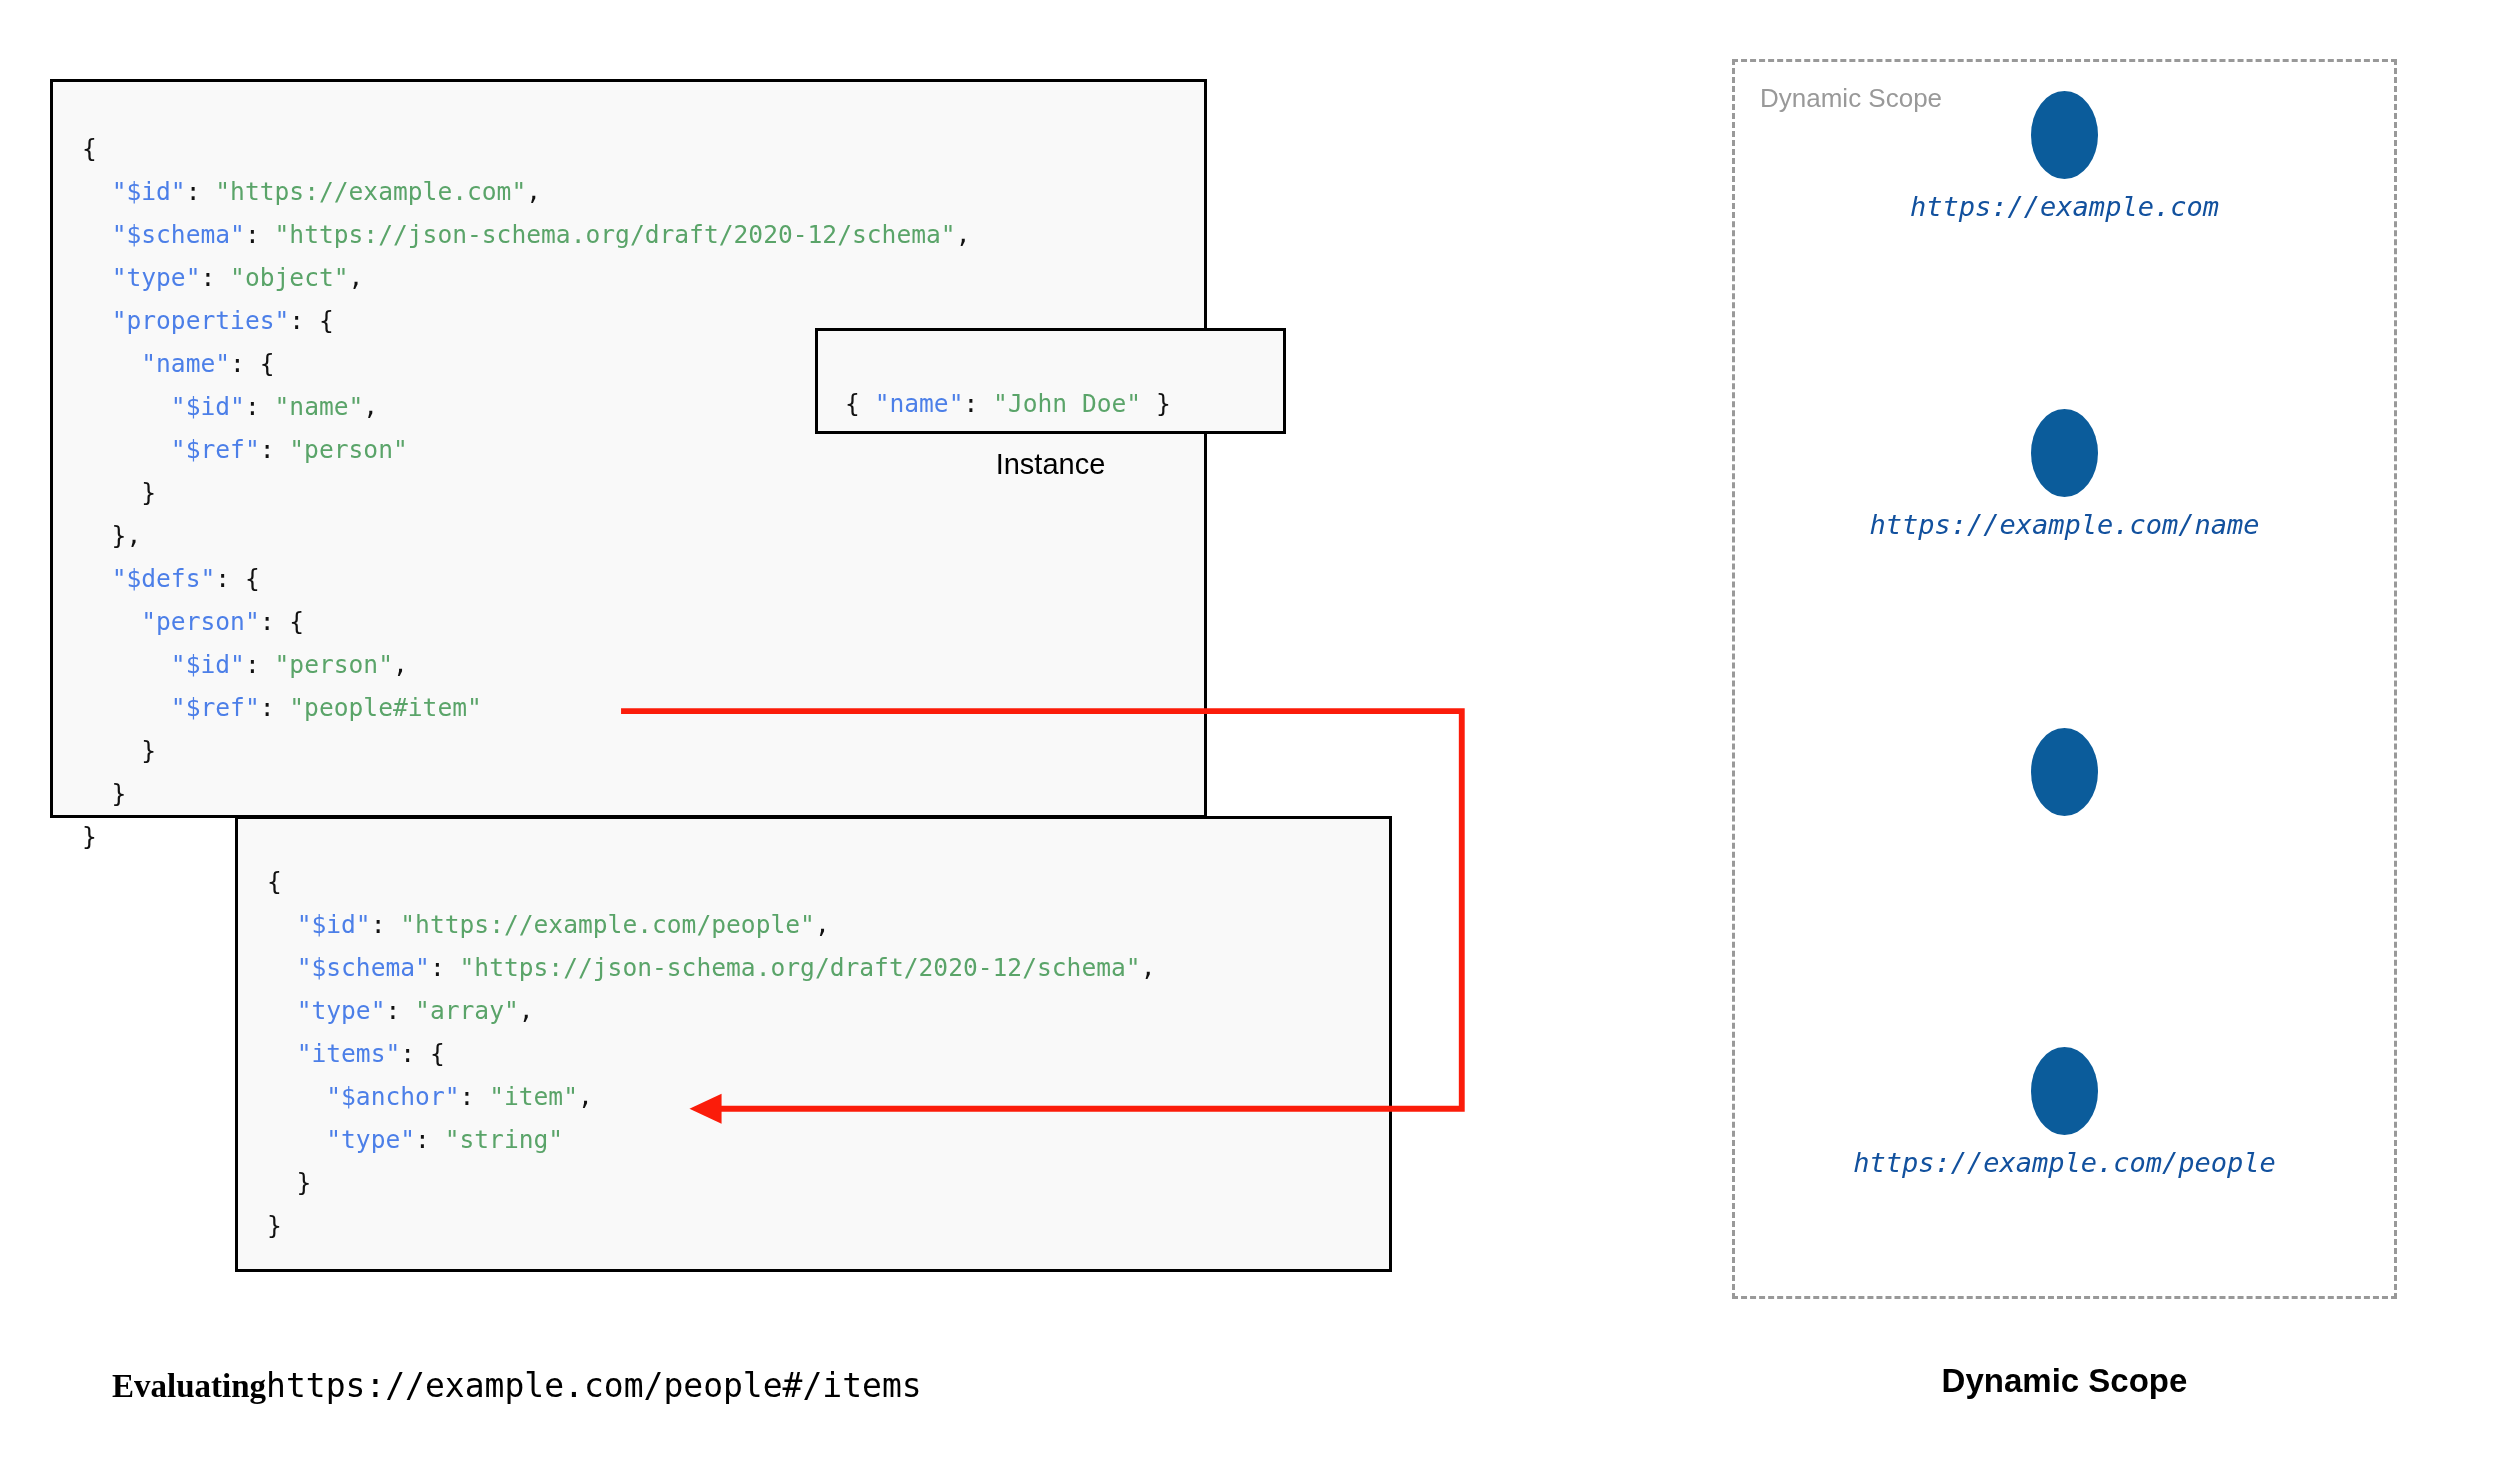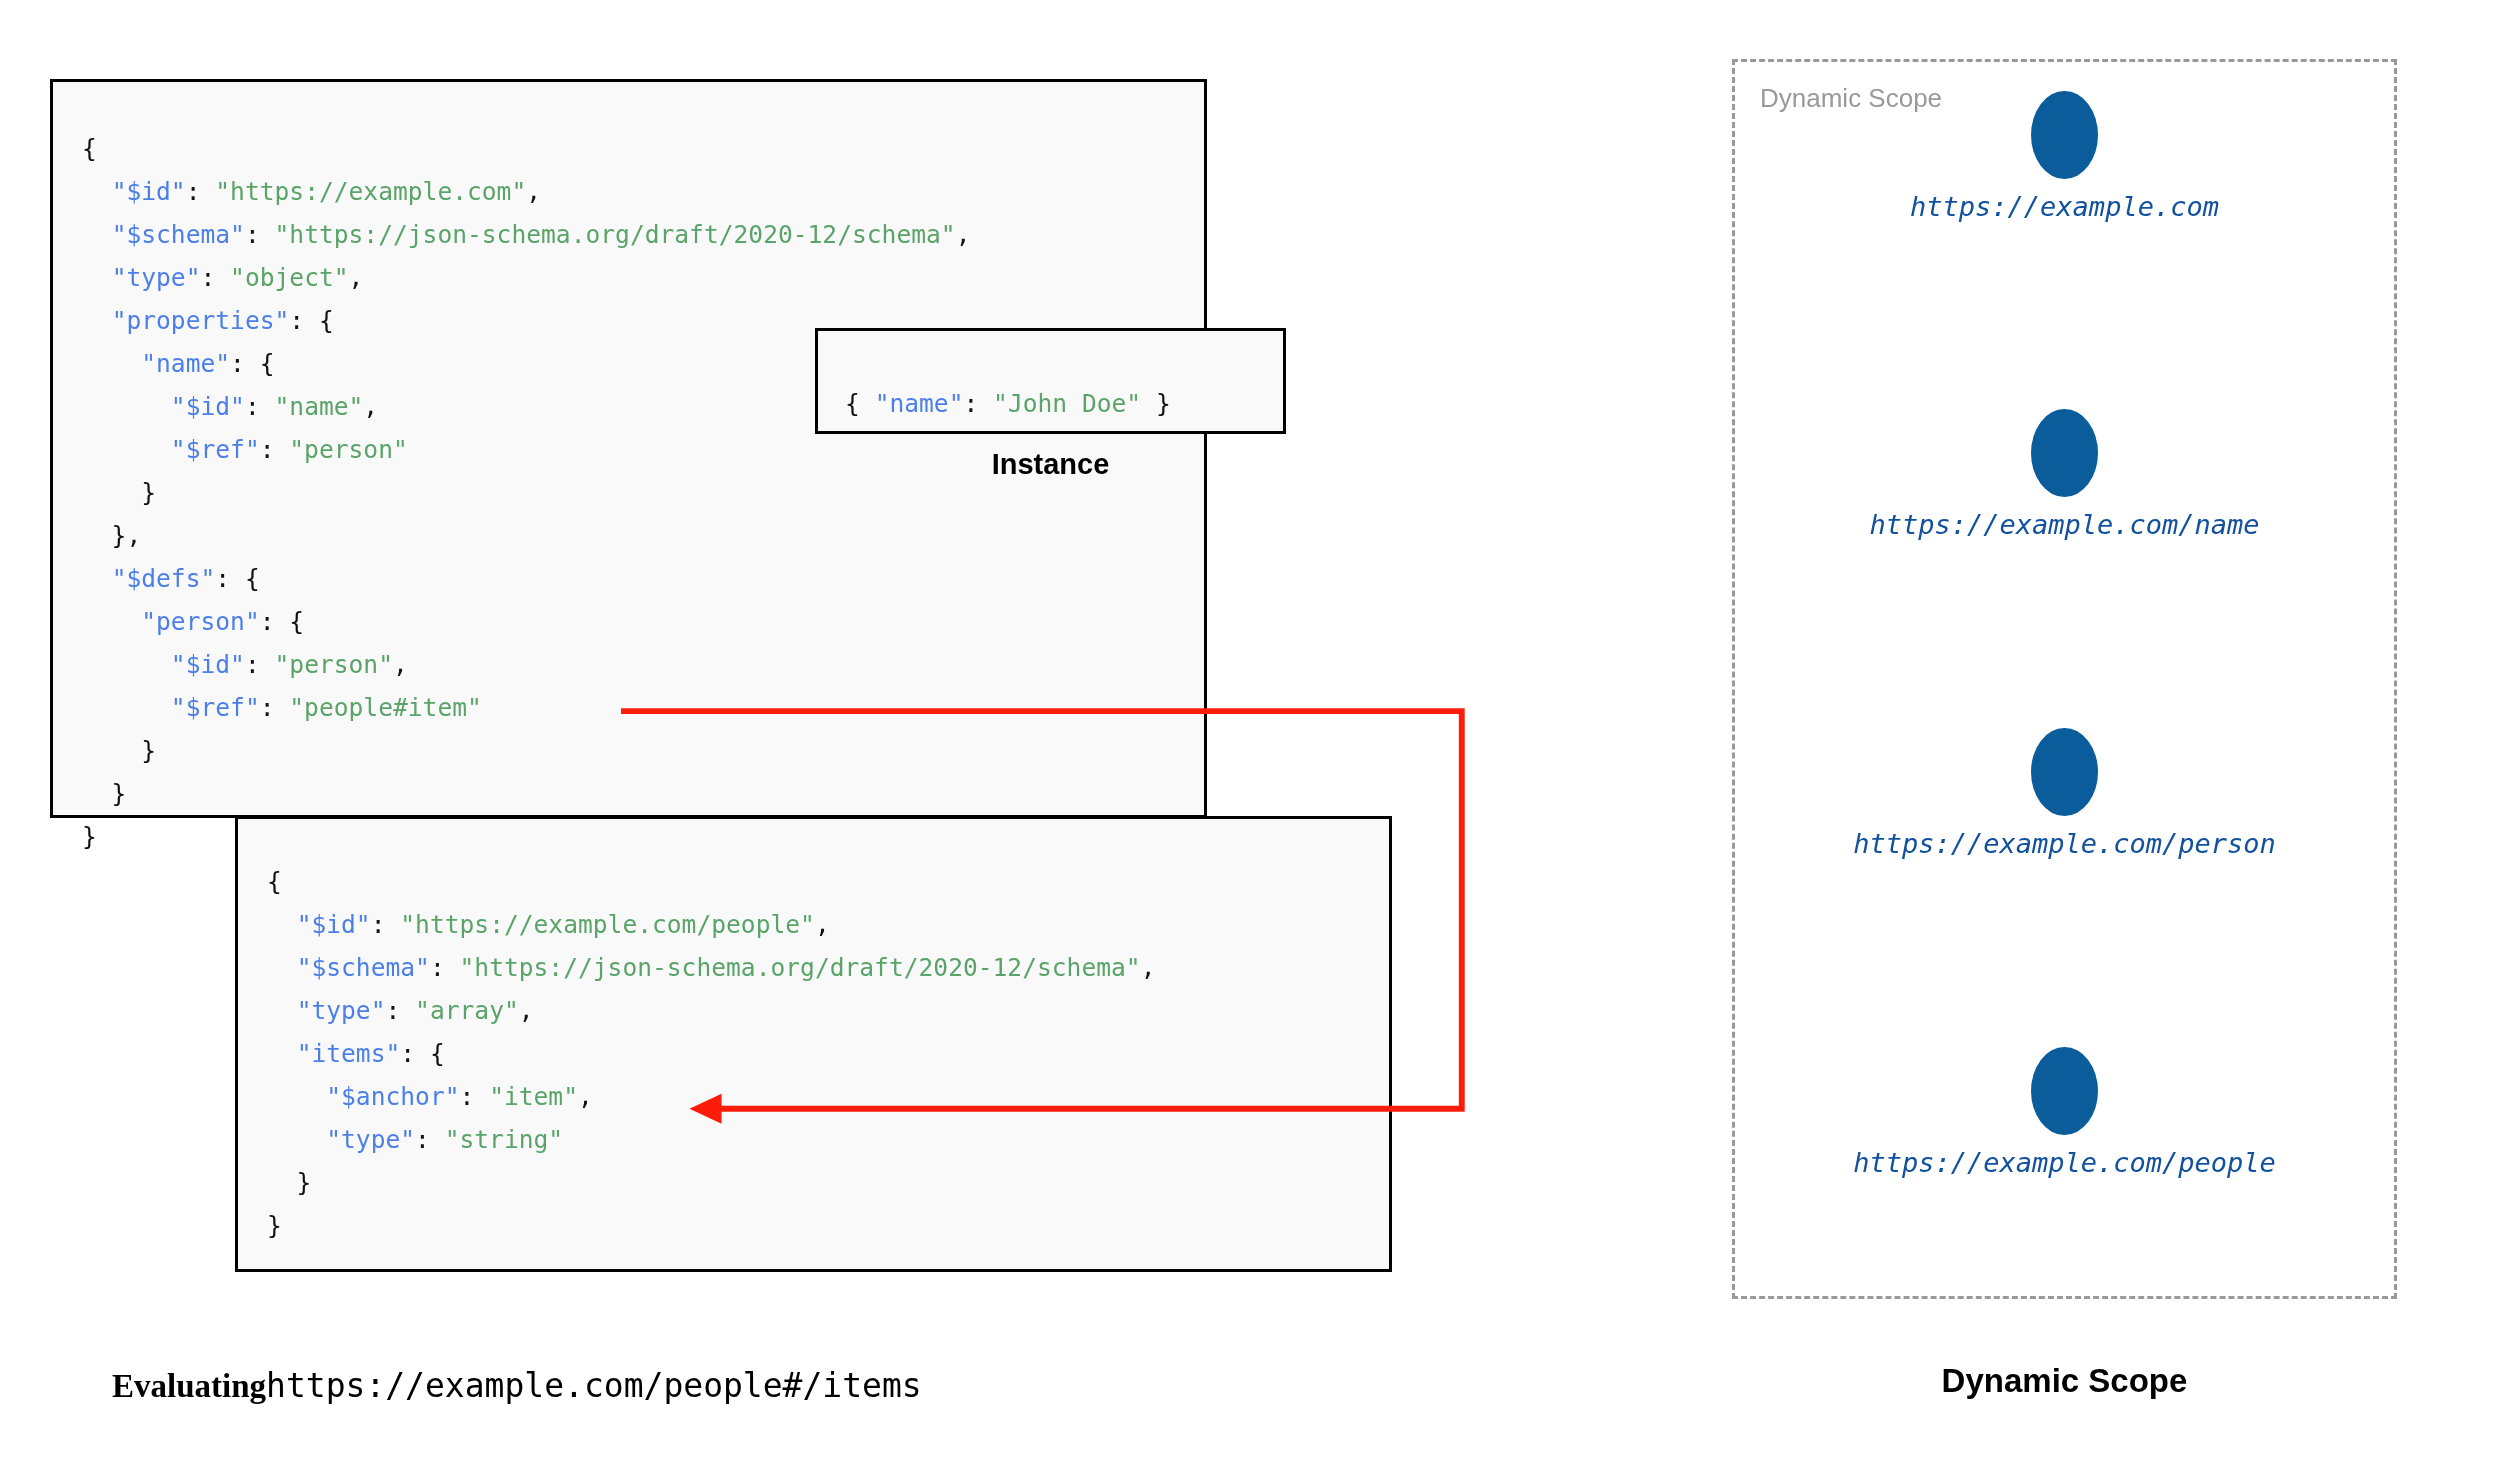--- a/index.html
+++ b/index.html
@@ -57,21 +57,21 @@
     font-size: 24.6px;
     line-height: 43px;
   }
   #instance-caption {
     position: absolute;
     left: 815px; top: 448px;
     width: 471px;
     text-align: center;
     font-family: "Liberation Sans", sans-serif;
     font-size: 29px;
-    font-weight: bold;
+    font-weight: normal;
     color: #000000;
     z-index: 6;
   }
 
   
   #schema-people-box {
     left: 235px; top: 816px;
     width: 1157px; height: 456px;
     z-index: 6;
   }
@@ -229,21 +229,20 @@
       <div class="scope-node" style="left: 1732px; top: 409px;">
         <div class="scope-ellipse"></div>
         <div class="scope-label">https://example.com/name</div>
       </div>
       <svg width="665" height="80" viewBox="0 0 1245 150" style="position: absolute; left: 1732px; top: 564px;">
         <line x1="622" y1="6" x2="622" y2="104" stroke="#000" stroke-width="13"></line>
         <polygon points="622,140 592,92 652,92" fill="#000"></polygon>
       </svg>
       <div class="scope-node" style="left: 1732px; top: 728px;">
         <div class="scope-ellipse"></div>
-        <div class="scope-label">https://example.com/person</div>
       </div>
       <svg width="665" height="80" viewBox="0 0 1245 150" style="position: absolute; left: 1732px; top: 883px;">
         <line x1="622" y1="6" x2="622" y2="104" stroke="#000" stroke-width="13"></line>
         <polygon points="622,140 592,92 652,92" fill="#000"></polygon>
       </svg>
       <div class="scope-node" style="left: 1732px; top: 1047px; text-align: center;">
         <div class="scope-ellipse"></div>
         <div class="scope-label">https://example.com/people</div>
       </div>
     </div>

